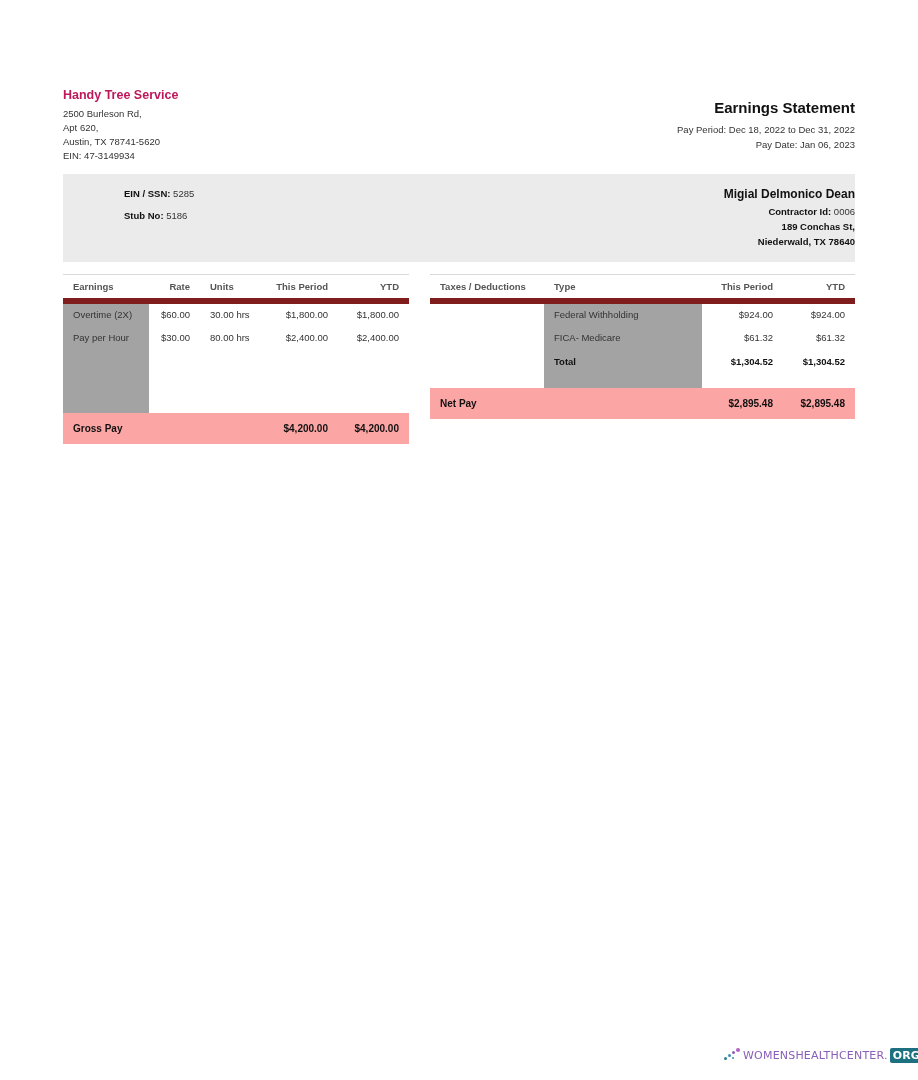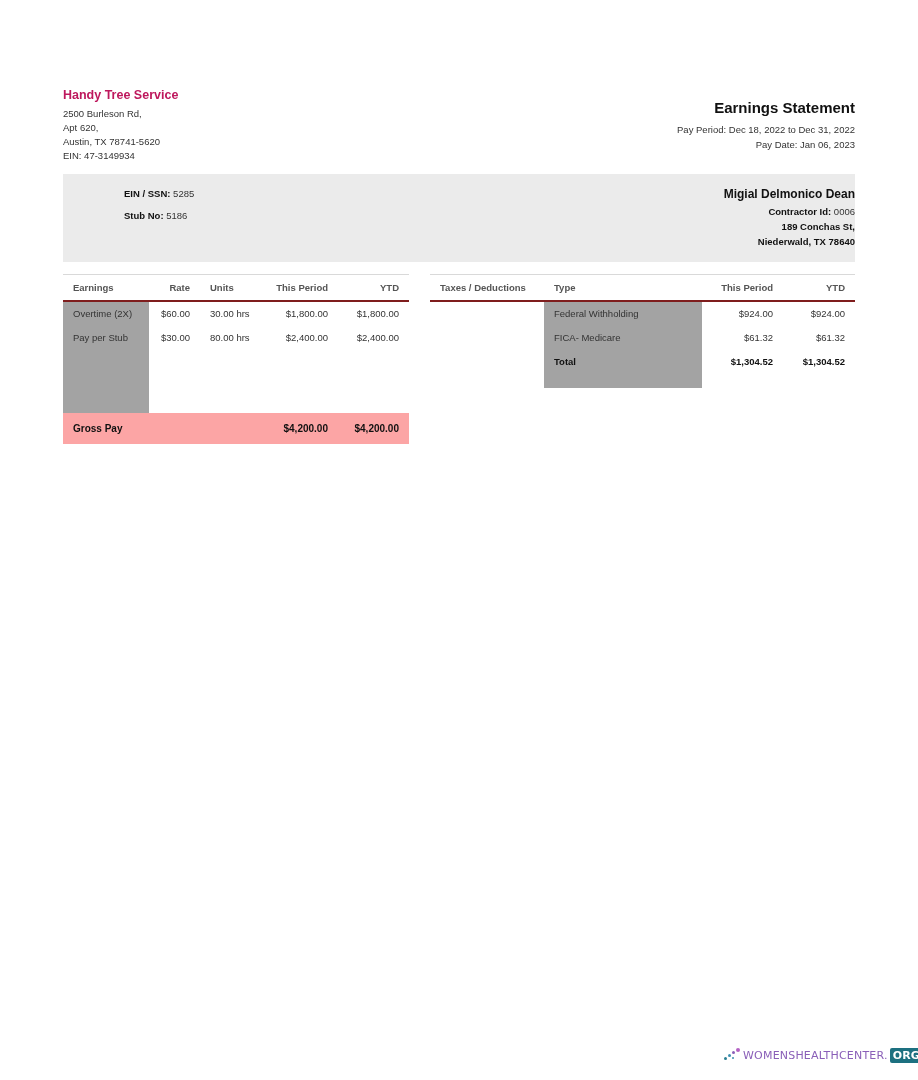--- a/index.html
+++ b/index.html
@@ -17,21 +17,21 @@
     .info-box { position: absolute; left: 63px; top: 174px; width: 792px; height: 88px; background: #ebebeb; }
     .info-left { position: absolute; left: 13px; top: 13px; font-size: 9.5px; color: #333; }
     .info-left .row { margin-bottom: 9px; line-height: 13px; }
     .info-left b { color: #111; padding-left: 48px; }
     .info-right { position: absolute; right: 0; top: 13px; text-align: right; }
     .info-right .emp-name { font-size: 12px; font-weight: bold; color: #111; margin-bottom: 3px; }
     .info-right .line { font-size: 9.5px; line-height: 15px; color: #333; }
     .info-right .bold { font-weight: bold; color: #111; }
 
     table { border-collapse: collapse; position: absolute; font-size: 9.5px; color: #333; }
-    th { font-weight: bold; color: #555; height: 26px; border-top: 1px solid #d9d9d9; border-bottom: 2px solid #7f1d1d; padding: 0 10px; white-space: nowrap; margin-top: 16px; }
+    th { font-weight: bold; color: #555; height: 26px; border-top: 1px solid #d9d9d9; border-bottom: 6px solid #7f1d1d; padding: 0 10px; white-space: nowrap; margin-top: 16px; }
     td { height: 24.5px; padding: 0 10px; white-space: nowrap; }
     .r { text-align: right; }
     .l { text-align: left; }
     .shade { background: #a3a3a3; }
     .spacer td { height: 14px; }
     .foot td { background: #fca5a5; height: 31px; font-weight: bold; color: #111; font-size: 10px; }
 
     #earnings { left: 63px; top: 274px; width: 346px; }
     #taxes { left: 430px; top: 274px; width: 425px; }
 
@@ -83,21 +83,21 @@
   </thead>
   <tbody>
     <tr>
       <td class="l shade">Overtime (2X)</td>
       <td class="r">$60.00</td>
       <td class="l">30.00 hrs</td>
       <td class="r">$1,800.00</td>
       <td class="r">$1,800.00</td>
     </tr>
     <tr>
-      <td class="l shade">Pay per Stub</td>
+      <td class="l shade">Pay per Hour</td>
       <td class="r">$30.00</td>
       <td class="l">80.00 hrs</td>
       <td class="r">$2,400.00</td>
       <td class="r">$2,400.00</td>
     </tr>
     <tr>
         <td class="shade"></td>
         <td></td>
         <td></td>
         <td></td>
@@ -152,20 +152,25 @@
       <td class="l shade">Total</td>
       <td class="r">$1,304.52</td>
       <td class="r">$1,304.52</td>
     </tr>
     <tr class="spacer">
         <td></td>
         <td class="shade"></td>
         <td></td>
         <td></td>
       </tr>
+    <tr class="foot">
+      <td class="l" colspan="2">Net Pay</td>
+      <td class="r">$2,895.48</td>
+      <td class="r">$2,895.48</td>
+    </tr>
   </tbody>
 </table>
 
 <div class="logo">
   <div class="dots">
     <span style="left:2px;top:10px;width:3px;height:3px;background:#2a7f94;"></span>
     <span style="left:6px;top:7px;width:3px;height:3px;background:#3c8fb0;"></span>
     <span style="left:10px;top:4px;width:3px;height:3px;background:#8a5fb8;"></span>
     <span style="left:14px;top:1px;width:4px;height:4px;background:#b462c4;"></span>
     <span style="left:10px;top:10px;width:2px;height:2px;background:#3c8fb0;"></span>

